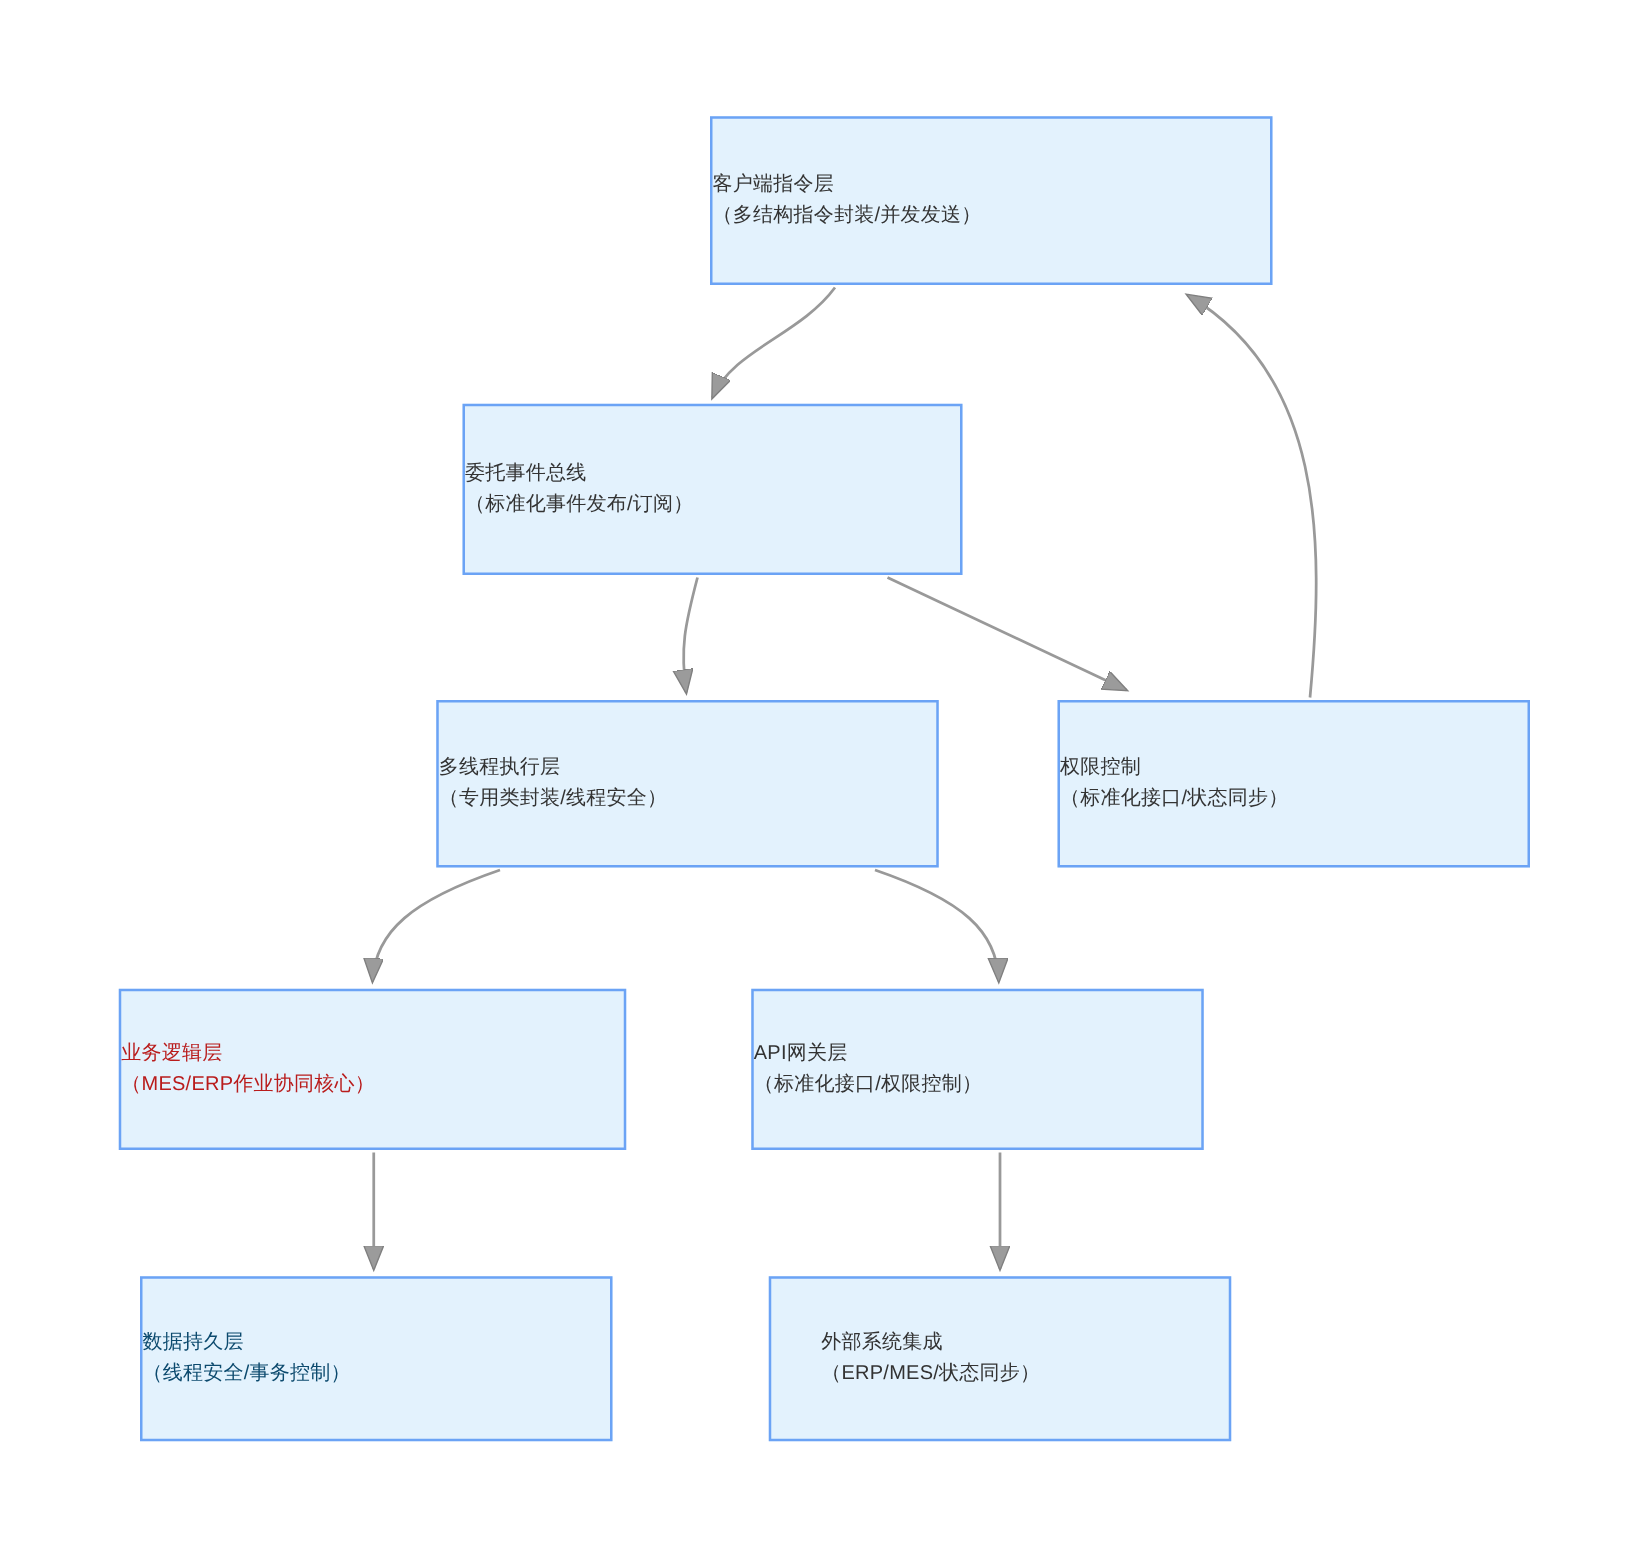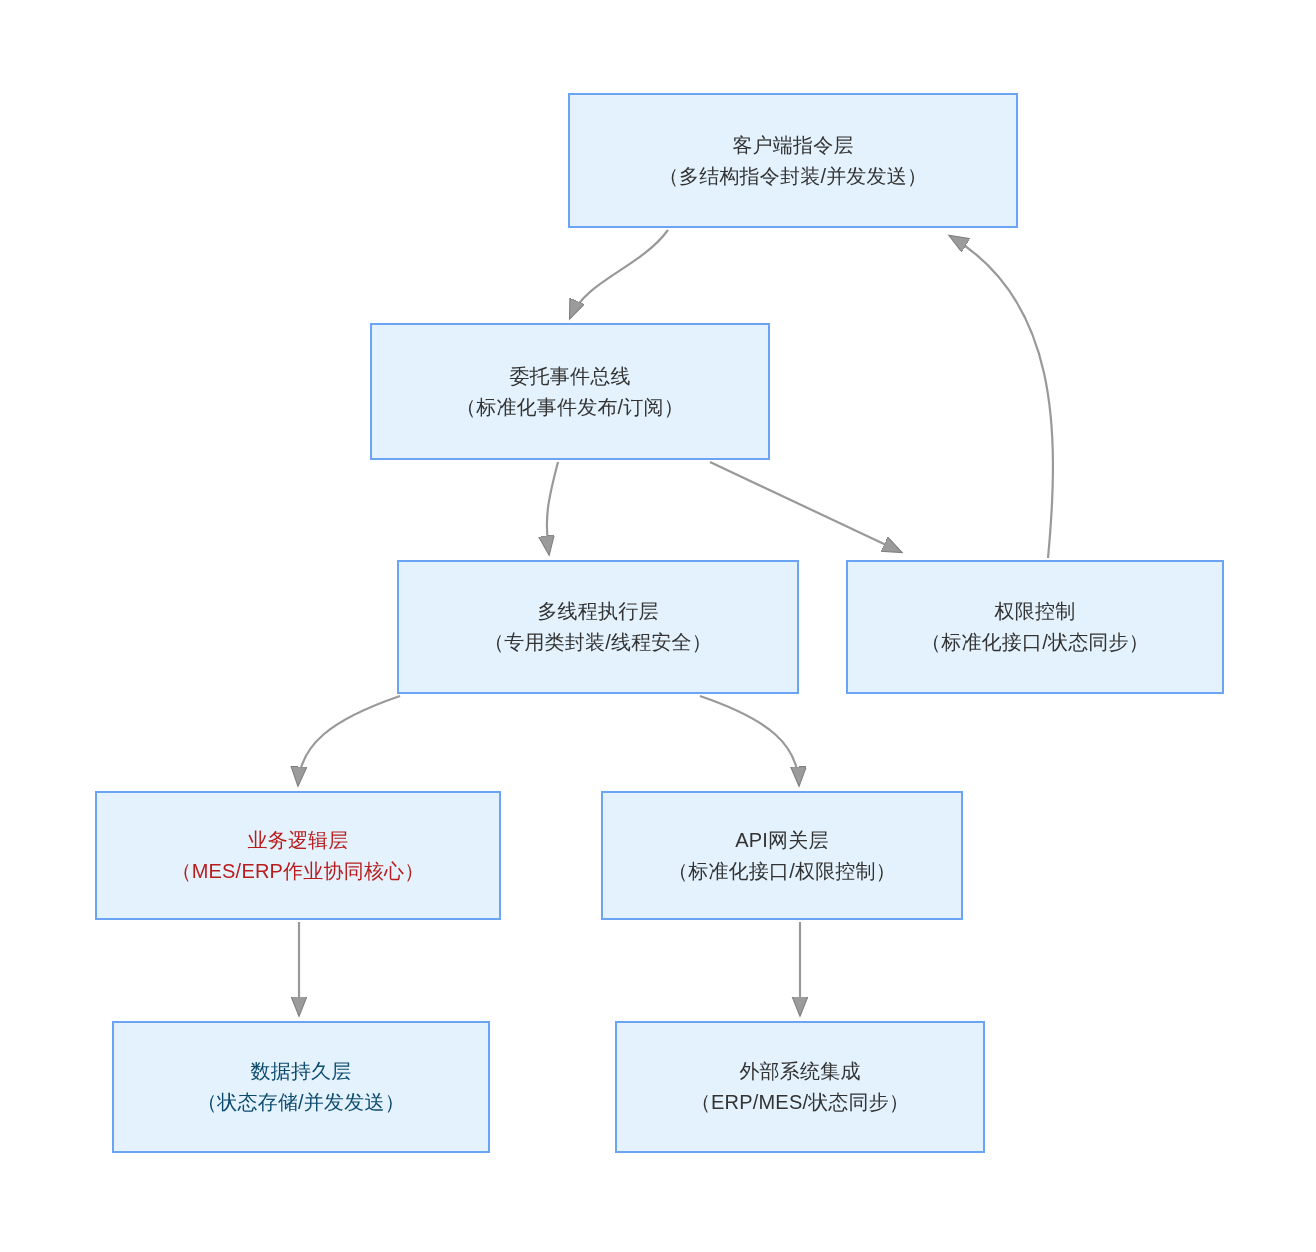--- a/index.html
+++ b/index.html
@@ -27,25 +27,25 @@
     height: 1252px;
     pointer-events: none;
   }
   .node {
     position: absolute;
     box-sizing: border-box;
     background: #e3f2fd;
     border: 2px solid #14532d;
     display: flex;
     flex-direction: column;
-    align-items: center;
+    align-items: flex-start;
     justify-content: center;
     text-align: center;
     color: #333333;
-    font-size: 20px;
+    font-size: 16px;
     line-height: 1.55;
     letter-spacing: 0.2px;
   }
   .node .line1 { display: block; white-space: nowrap; }
   .node .line2 { display: block; white-space: nowrap; }
 </style>
 </head>
 <body>
 
 <div id="canvas">
@@ -70,39 +70,39 @@
 
   <div id="nodes">
       <div class="node" style="left: 568px; top: 93px; width: 450px; height: 135px; background: rgb(227, 242, 253); border-color: rgb(107, 163, 245); color: rgb(51, 51, 51);">
         <span class="line1">客户端指令层</span>
         <span class="line2">（多结构指令封装/并发发送）</span>
       </div>
       <div class="node" style="left: 370px; top: 323px; width: 400px; height: 137px; background: rgb(227, 242, 253); border-color: rgb(107, 163, 245); color: rgb(51, 51, 51);">
         <span class="line1">委托事件总线</span>
         <span class="line2">（标准化事件发布/订阅）</span>
       </div>
-      <div class="node" style="left: 349px; top: 560px; width: 402px; height: 134px; background: rgb(227, 242, 253); border-color: rgb(107, 163, 245); color: rgb(51, 51, 51); margin-left: 48px;">
+      <div class="node" style="left: 349px; top: 560px; width: 402px; height: 134px; background: rgb(227, 242, 253); border-color: rgb(107, 163, 245); color: rgb(51, 51, 51);">
         <span class="line1">多线程执行层</span>
         <span class="line2">（专用类封装/线程安全）</span>
       </div>
       <div class="node" style="left: 846px; top: 560px; width: 378px; height: 134px; background: rgb(227, 242, 253); border-color: rgb(107, 163, 245); color: rgb(51, 51, 51);">
         <span class="line1">权限控制</span>
         <span class="line2">（标准化接口/状态同步）</span>
       </div>
       <div class="node" style="left: 95px; top: 791px; width: 406px; height: 129px; background: rgb(227, 242, 253); border-color: rgb(107, 163, 245); color: #b91c1c;">
         <span class="line1">业务逻辑层</span>
         <span class="line2">（MES/ERP作业协同核心）</span>
       </div>
       <div class="node" style="left: 601px; top: 791px; width: 362px; height: 129px; background: rgb(227, 242, 253); border-color: rgb(107, 163, 245); color: rgb(51, 51, 51);">
         <span class="line1">API网关层</span>
         <span class="line2">（标准化接口/权限控制）</span>
       </div>
       <div class="node" style="left: 112px; top: 1021px; width: 378px; height: 132px; background: rgb(227, 242, 253); border-color: rgb(107, 163, 245); color: #0c4a6e;">
         <span class="line1">数据持久层</span>
-        <span class="line2">（状态存储/并发发送）</span>
+        <span class="line2">（线程安全/事务控制）</span>
       </div>
-      <div class="node" style="left: 615px; top: 1021px; width: 370px; height: 132px; background: rgb(227, 242, 253); border-color: rgb(107, 163, 245); color: rgb(51, 51, 51);">
+      <div class="node" style="left: 615px; top: 1021px; width: 370px; height: 132px; background: rgb(227, 242, 253); border-color: rgb(107, 163, 245); color: rgb(51, 51, 51); padding-left: 40px;">
         <span class="line1">外部系统集成</span>
         <span class="line2">（ERP/MES/状态同步）</span>
       </div>
     </div>
 
 </div>
 
 </body></html>

